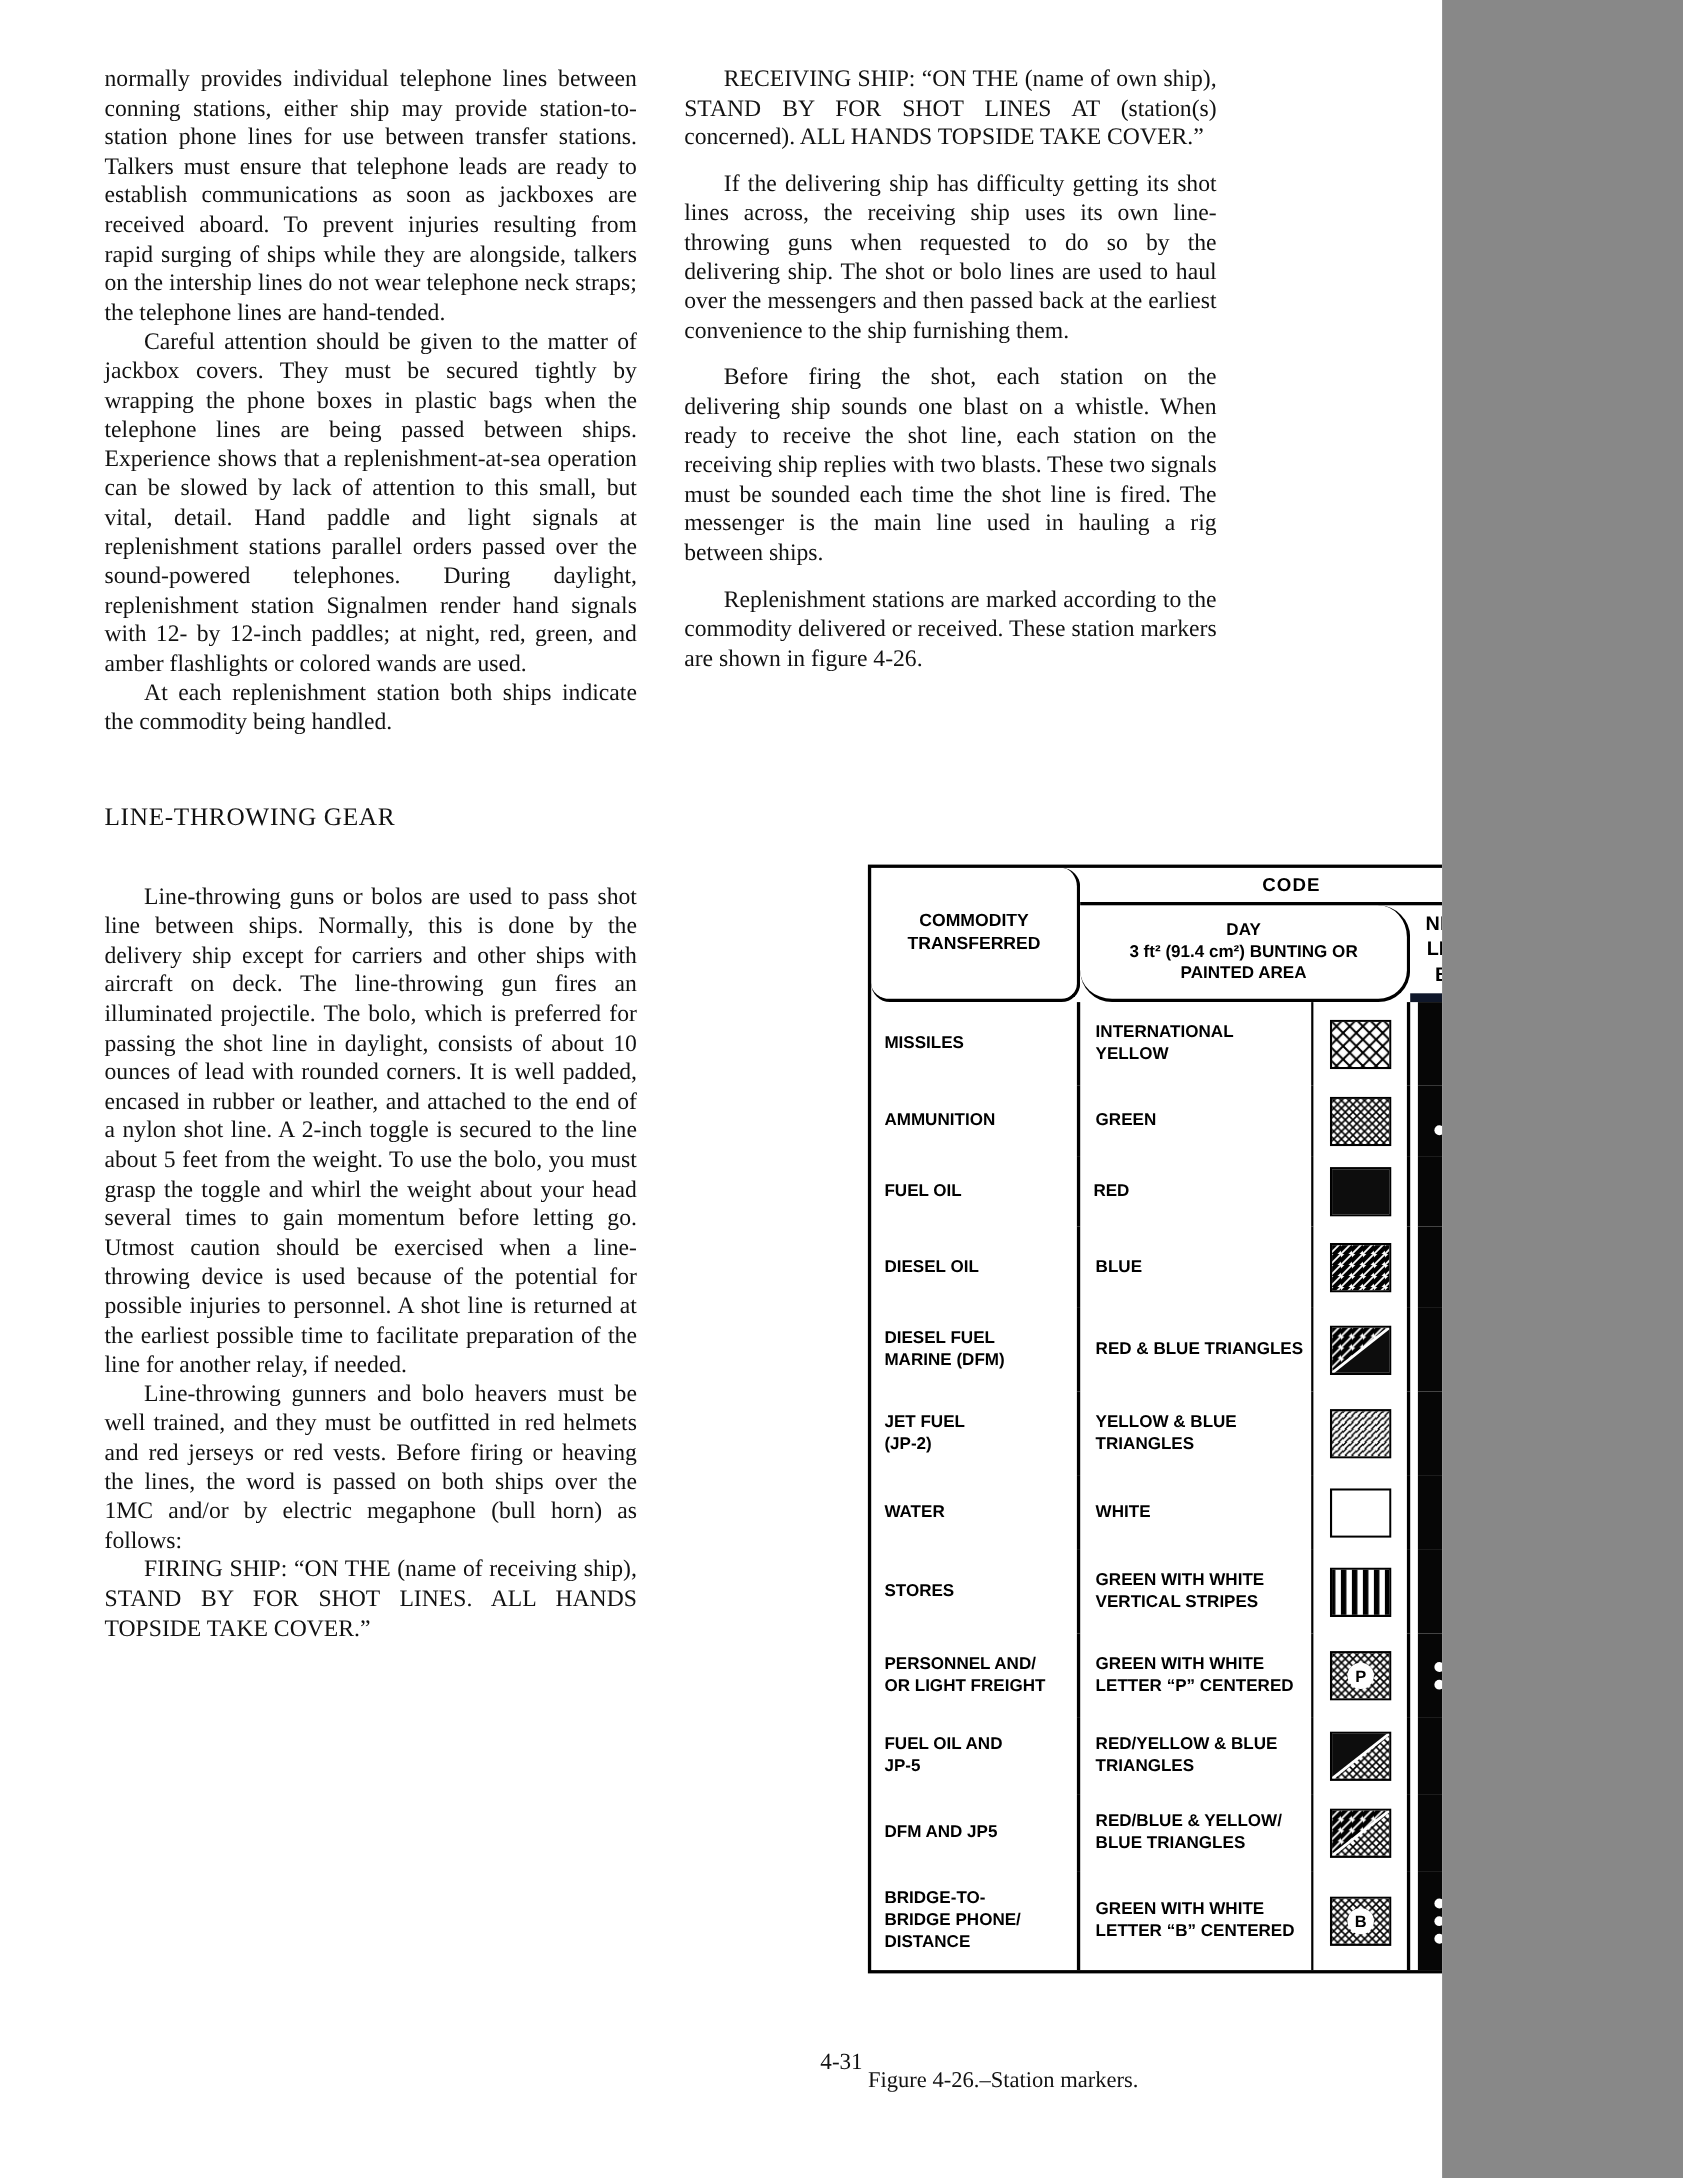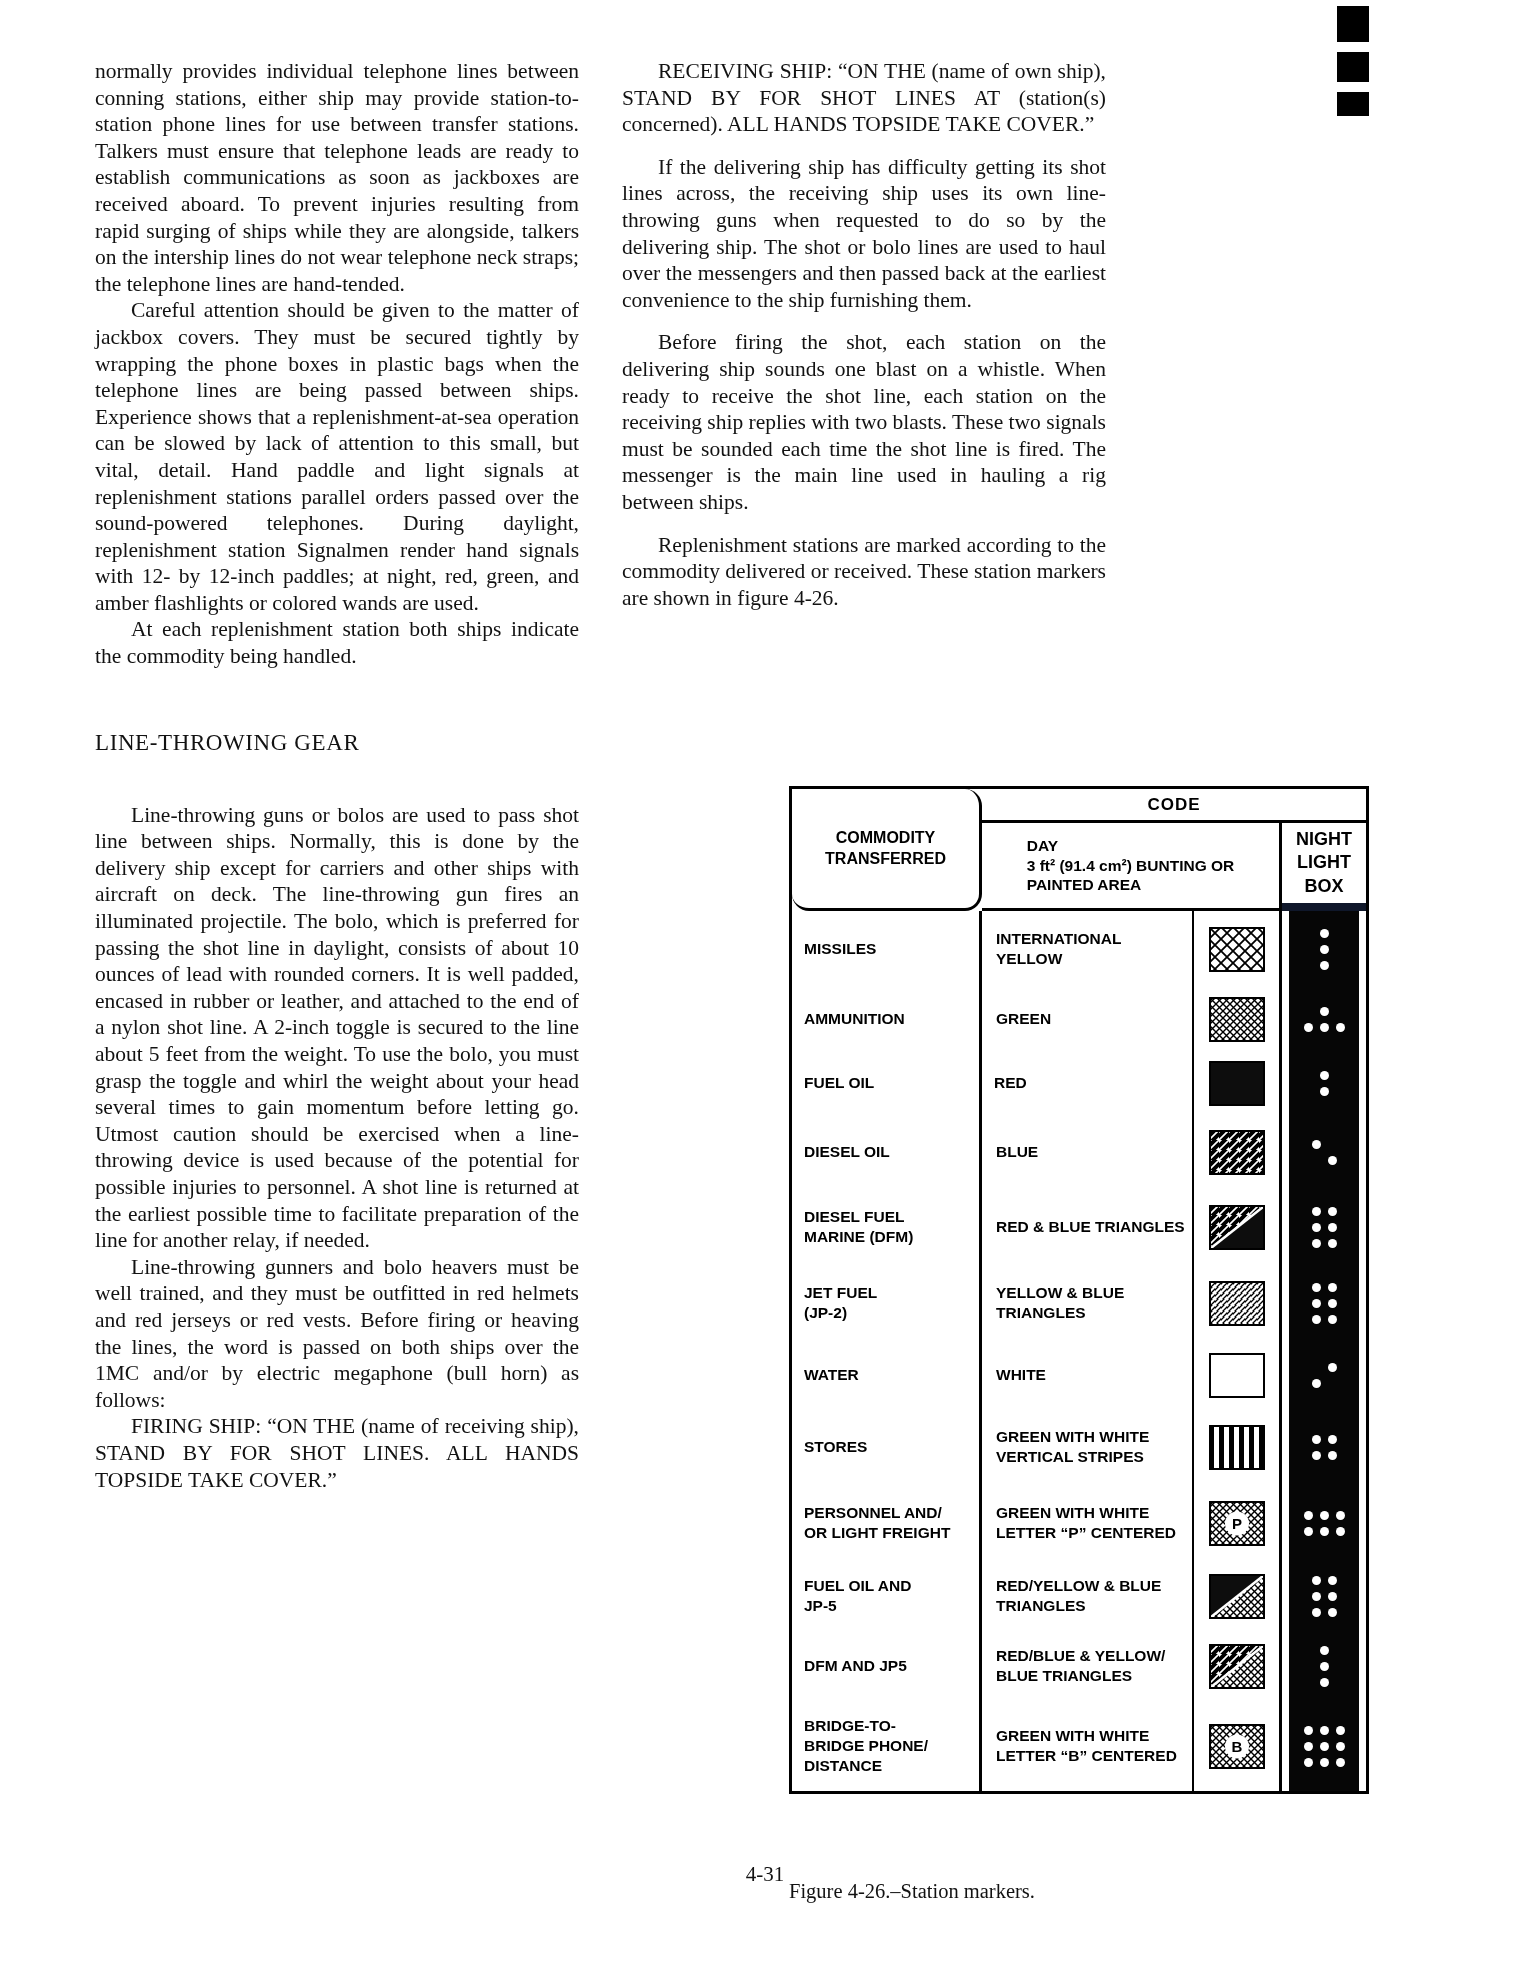--- a/index.html
+++ b/index.html
@@ -1,18 +1,18 @@
 <!DOCTYPE html>
 <html><head>
 <meta charset="utf-8">
 <style>
   html,body{margin:0;padding:0;background:#888;}
   .page{
     position:relative;
-    width:1530px;height:1980px;
+    width:1311px;height:1980px;
     background:#ffffff;
     font-family:"Liberation Serif", serif;
     color:#121212;
     overflow:hidden;
   }
   .col{position:absolute;top:58px;width:484px;}
   .col-left{left:95px;}
   .col-right{left:622px;}
   p.body{
     margin:0;
@@ -54,21 +54,21 @@
   .f-h-code{
     grid-column:2/5;grid-row:1;
     border-bottom:3px solid #000;
     display:flex;align-items:center;justify-content:center;
     font-size:17px;letter-spacing:1px;
   }
   .f-h-day{
     grid-column:2/4;grid-row:2;
     border-right:3px solid #000;border-bottom:3px solid #000;
     display:flex;align-items:center;justify-content:center;
-    white-space:pre-line;padding:4px 2px;
+    text-align:center;white-space:pre-line;padding:4px 2px;border-radius:29px;
   }
   .f-h-night{
     grid-column:4;grid-row:2;
     border-bottom:8px solid #0f172a;
     display:flex;align-items:center;justify-content:center;
     text-align:center;white-space:pre-line;font-size:18px;
   }
   .f-commodity{
     grid-column:1;border-right:3px solid #000;
     display:flex;align-items:center;

